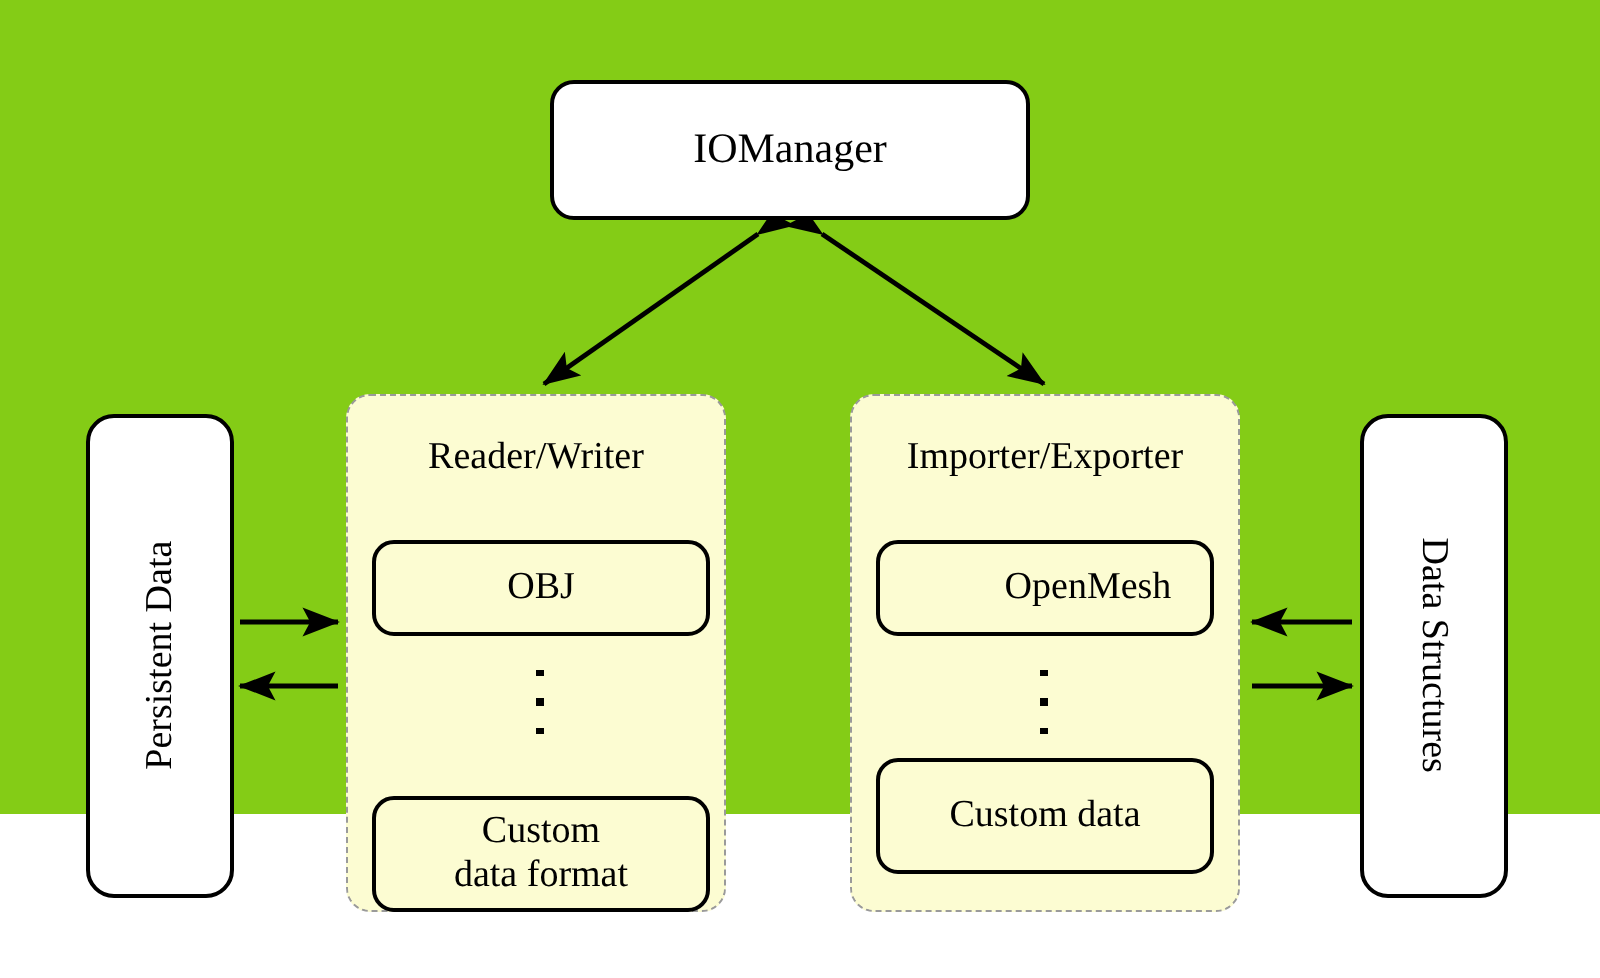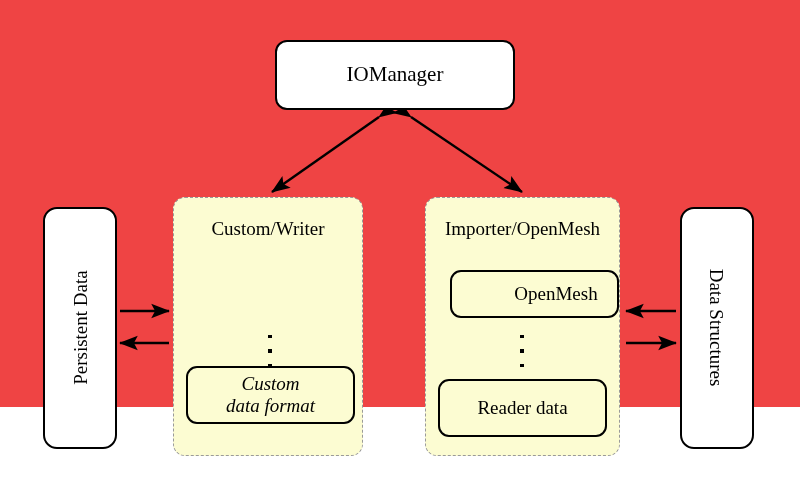--- a/index.html
+++ b/index.html
@@ -11,21 +11,21 @@
     width: 800px;
     height: 489px;
     font-family: "Liberation Serif", "DejaVu Serif", serif;
     color: #000000;
     overflow: hidden;
   }
   #diagram {
     position: relative;
     width: 800px;
     height: 407px;
-    background: #ef4444;
+    background: #84cc16;
   }
 
   
   .node {
     position: absolute;
     box-sizing: border-box;
     border: 2.6px solid #000000;
     border-radius: 12px;
     background: transparent;
     display: flex;
@@ -85,24 +85,24 @@
   
   .inner-node {
     background: #fcfcd2;
     font-size: 19px;
     border-radius: 11px;
   }
   #node-obj {
     left: 186px; top: 270px; width: 169px; height: 48px;
   }
   #node-custom-file {
-    left: 186px; top: 366px; width: 169px; height: 58px; font-style: italic;
+    left: 186px; top: 398px; width: 169px; height: 58px;
   }
   #node-openmesh {
-    left: 450px; top: 270px; width: 169px; height: 48px; padding-left: 43px;
+    left: 438px; top: 270px; width: 169px; height: 48px; padding-left: 43px;
   }
   #node-custom-struct {
     left: 438px; top: 379px; width: 169px; height: 58px;
   }
 
   
   .vdots {
     position: absolute;
     width: 14px;
     display: flex;
@@ -174,50 +174,53 @@
 
   <div class="node side-box" id="persistent-data">
     <span class="vtext-up">Persistent Data</span>
   </div>
 
   <div class="node side-box" id="data-structures">
     <span class="vtext-down">Data Structures</span>
   </div>
 
   <div class="panel" id="panel-reader-writer">
-    <div class="panel-title">Custom/Writer</div>
-  </div>
-
+    <div class="panel-title">Reader/Writer</div>
+  </div>
+
+  <div class="node inner-node" id="node-obj">
+    <span>OBJ</span>
+  </div>
 
   <div class="vdots" id="dots-left">
     <span></span>
     <span></span>
     <span></span>
   </div>
 
   <div class="node inner-node two-line" id="node-custom-file">
     <div>
       <div>Custom</div>
       <div>data format</div>
     </div>
   </div>
 
   <div class="panel" id="panel-importer-exporter">
-    <div class="panel-title">Importer/OpenMesh</div>
+    <div class="panel-title">Importer/Exporter</div>
   </div>
 
   <div class="node inner-node" id="node-openmesh">
     <span>OpenMesh</span>
   </div>
 
   <div class="vdots" id="dots-right">
     <span></span>
     <span></span>
     <span></span>
   </div>
 
   <div class="node inner-node two-line" id="node-custom-struct">
     <div>
-      <div>Reader data</div>
+      <div>Custom data</div>
     </div>
   </div>
 
 </div>
 
 </body></html>

